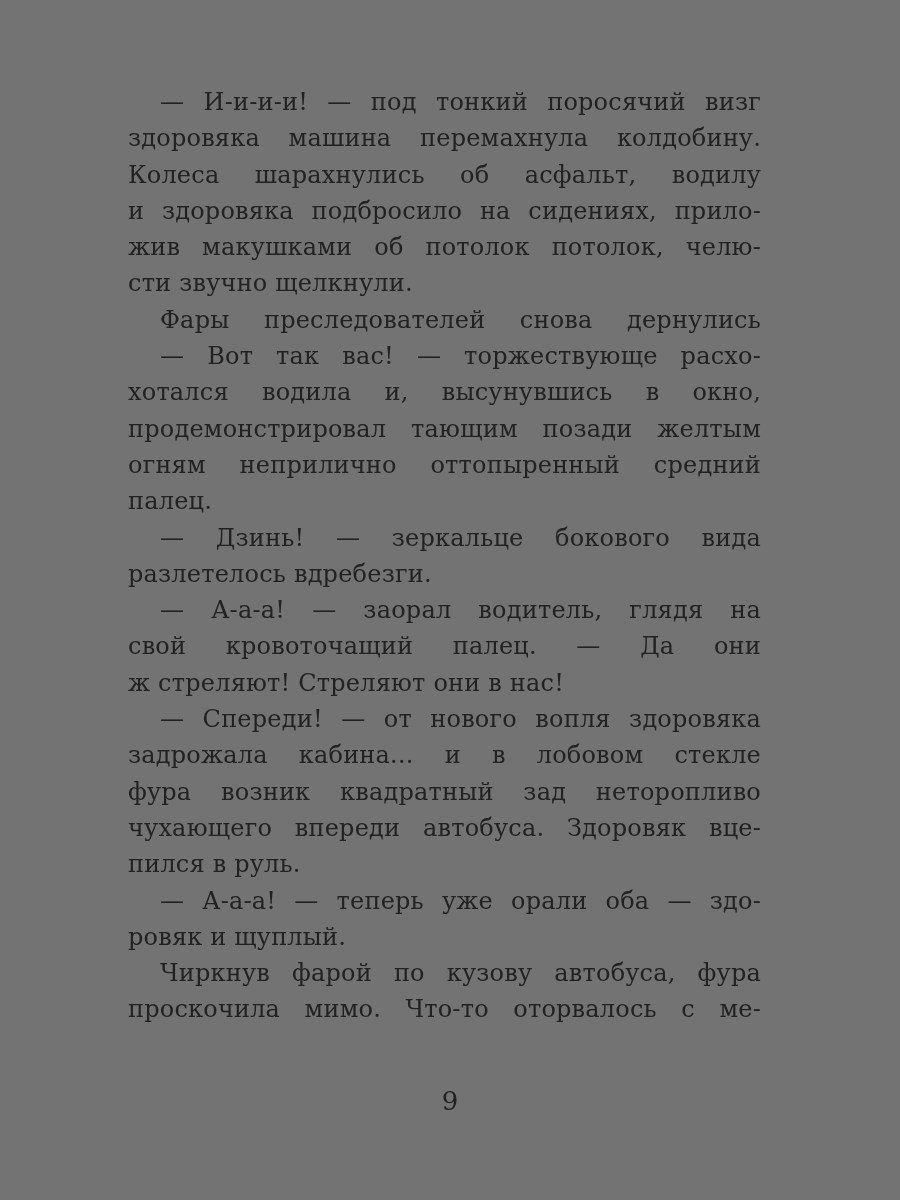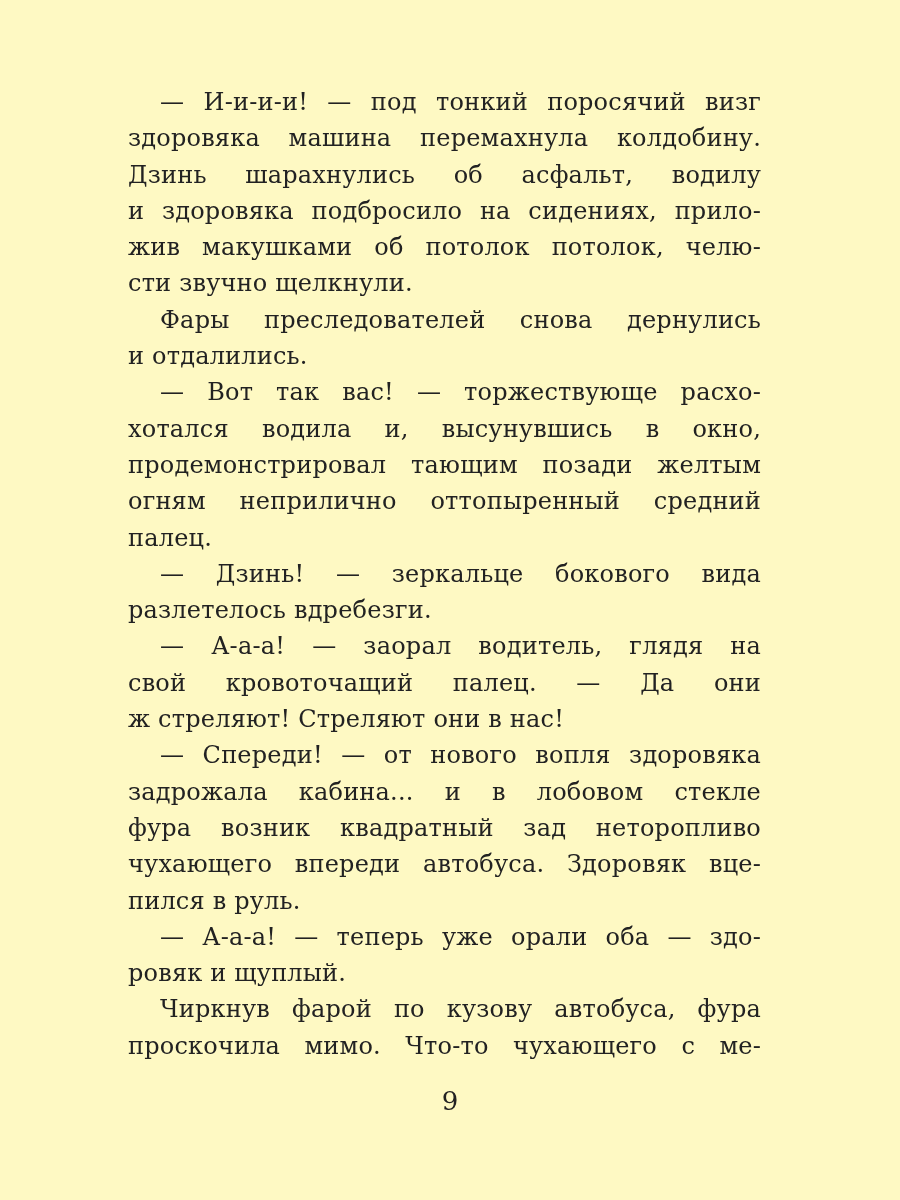--- a/index.html
+++ b/index.html
@@ -12,21 +12,21 @@
       height: 1200px;
       position: relative;
       overflow: hidden;
     }
     .page {
       position: absolute;
       left: 0;
       top: 0;
       width: 900px;
       height: 1200px;
-      background: #fef9c3;
+      background: #737373;
     }
     .text-column {
       position: absolute;
       left: 128px;
       top: 84px;
       width: 633px;
       font-family: "DejaVu Serif", "Liberation Serif", serif;
       font-size: 24px;
       line-height: 36.3px;
       color: #222222;
@@ -56,40 +56,39 @@
       color: #222222;
     }
   </style>
 </head>
 <body>
 
 <div class="page">
   <div class="text-column">
     <span class="line indent">— И-и-и-и! — под тонкий поросячий визг</span>
     <span class="line">здоровяка машина перемахнула колдобину.</span>
-    <span class="line">Дзинь шарахнулись об асфальт, водилу</span>
+    <span class="line">Колеса шарахнулись об асфальт, водилу</span>
     <span class="line">и здоровяка подбросило на сидениях, прило-</span>
     <span class="line">жив макушками об потолок потолок, челю-</span>
     <span class="line last">сти звучно щелкнули.</span>
     <span class="line indent">Фары преследователей снова дернулись</span>
-    <span class="line last">и отдалились.</span>
     <span class="line indent">— Вот так вас! — торжествующе расхо-</span>
     <span class="line">хотался водила и, высунувшись в окно,</span>
     <span class="line">продемонстрировал тающим позади желтым</span>
     <span class="line">огням неприлично оттопыренный средний</span>
     <span class="line last">палец.</span>
     <span class="line indent">— Дзинь! — зеркальце бокового вида</span>
     <span class="line last">разлетелось вдребезги.</span>
     <span class="line indent">— А-а-а! — заорал водитель, глядя на</span>
     <span class="line">свой кровоточащий палец. — Да они</span>
     <span class="line last">ж стреляют! Стреляют они в нас!</span>
     <span class="line indent">— Спереди! — от нового вопля здоровяка</span>
     <span class="line">задрожала кабина... и в лобовом стекле</span>
     <span class="line">фура возник квадратный зад неторопливо</span>
     <span class="line">чухающего впереди автобуса. Здоровяк вце-</span>
     <span class="line last">пился в руль.</span>
     <span class="line indent">— А-а-а! — теперь уже орали оба — здо-</span>
     <span class="line last">ровяк и щуплый.</span>
     <span class="line indent">Чиркнув фарой по кузову автобуса, фура</span>
-    <span class="line">проскочила мимо. Что-то чухающего с ме-</span>
+    <span class="line">проскочила мимо. Что-то оторвалось с ме-</span>
   </div>
   <div class="page-number">9</div>
 </div>
 
 </body></html>

